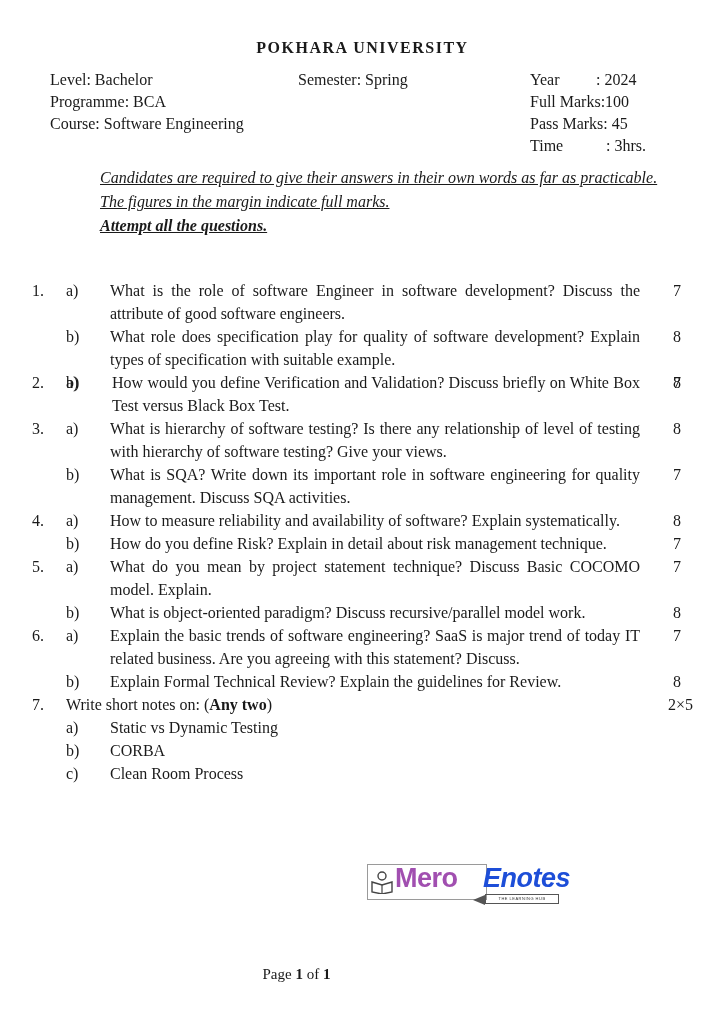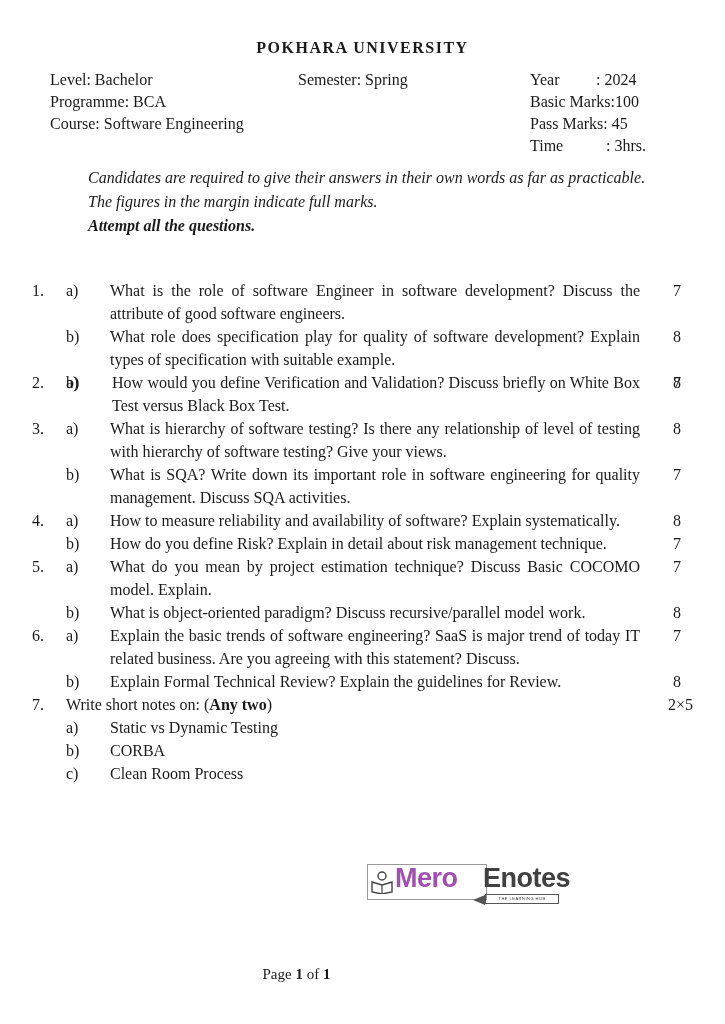--- a/index.html
+++ b/index.html
@@ -12,22 +12,22 @@
     position: absolute; top: 39px; left: 0; width: 725px; text-align: center;
     font-size: 16px; font-weight: bold; letter-spacing: 1.5px;
   }
   .meta { position: absolute; font-size: 16px; line-height: 22px; }
   .meta-left { top: 69px; left: 50px; }
   .meta-mid { top: 69px; left: 298px; }
   .meta-right { top: 69px; left: 530px; }
   .meta-right .row { display: flex; }
   .meta-right .k { display: inline-block; }
   .instructions {
-    position: absolute; top: 167px; left: 88px; width: 560px;
-    font-size: 16px; line-height: 22px;
+    position: absolute; top: 167px; left: 100px; width: 560px;
+    font-size: 16px; line-height: 22px; text-decoration: underline;
   }
   .instructions .it { font-style: italic; margin-bottom: 2px; }
   .instructions .bi { font-style: italic; font-weight: bold; }
   .questions { position: absolute; top: 279px; left: 0; width: 725px; font-size: 16px; line-height: 23px; }
   .q { position: relative; }
   .sub { position: relative; display: flex; }
   .qnum { position: absolute; left: 32px; width: 20px; }
   .sublabel { position: absolute; left: 66px; width: 30px; }
   .qtext { margin-left: 110px; width: 530px; text-align: justify; }
   .qtext.shift { margin-left: 112px; width: 528px; }
@@ -44,21 +44,21 @@
   .logo-box {
     position: absolute; left: 0; top: 4px; width: 118px; height: 34px;
     border: 1px solid #9a9a9a;
   }
   .logo-mero {
     position: absolute; left: 28px; top: 3px; font-family: "Liberation Sans", sans-serif;
     font-size: 27px; font-weight: bold; color: #a14fb0; letter-spacing: -0.5px;
   }
   .logo-enotes {
     position: absolute; left: 116px; top: 3px; font-family: "Liberation Sans", sans-serif;
-    font-size: 27px; font-weight: bold; color: #404040; letter-spacing: -0.5px;
+    font-size: 27px; font-weight: bold; color: #1d4ed8; letter-spacing: -0.5px; font-style: italic;
   }
   .logo-icon { position: absolute; left: 3px; top: 10px; width: 24px; height: 24px; }
   .logo-tag {
     position: absolute; left: 118px; top: 34px; width: 72px; height: 8px;
     border: 1px solid #555; font-family: "Liberation Sans", sans-serif;
     font-size: 4px; line-height: 8px; text-align: center; color: #333; letter-spacing: 0.5px;
   }
   .logo-tip {
     position: absolute; left: 106px; top: 35px; width: 0; height: 0;
     border-top: 5px solid transparent; border-bottom: 5px solid transparent;
@@ -80,21 +80,21 @@
   <div>Course: Software Engineering</div>
 </div>
 <div class="meta meta-mid">
   <div>Semester: Spring</div>
 </div>
 <div class="meta meta-right">
   <div class="row">
     <span class="k" style="width:66px">Year</span>
     <span>: 2024</span>
   </div>
-  <div>Basic Marks:100</div>
+  <div>Full Marks:100</div>
   <div>Pass Marks: 45</div>
   <div class="row">
     <span class="k" style="width:76px">Time</span>
     <span>: 3hrs.</span>
   </div>
 </div>
 
 <div class="instructions">
   <div class="it">Candidates are required to give their answers in their own words as far as practicable.</div>
   <div class="it">The figures in the margin indicate full marks.</div>
@@ -155,21 +155,21 @@
       <span class="sublabel">b)</span>
       <div class="qtext">How do you define Risk? Explain in detail about risk management technique.</div>
       <span class="marks">7</span>
     </div>
   </div>
 
   <div class="q">
     <div class="sub">
       <span class="qnum">5.</span>
       <span class="sublabel">a)</span>
-      <div class="qtext">What do you mean by project estimation technique? Discuss Basic COCOMO model. Explain.</div>
+      <div class="qtext">What do you mean by project statement technique? Discuss Basic COCOMO model. Explain.</div>
       <span class="marks">7</span>
     </div>
     <div class="sub">
       <span class="sublabel">b)</span>
       <div class="qtext">What is object-oriented paradigm? Discuss recursive/parallel model work.</div>
       <span class="marks">8</span>
     </div>
   </div>
 
   <div class="q">

